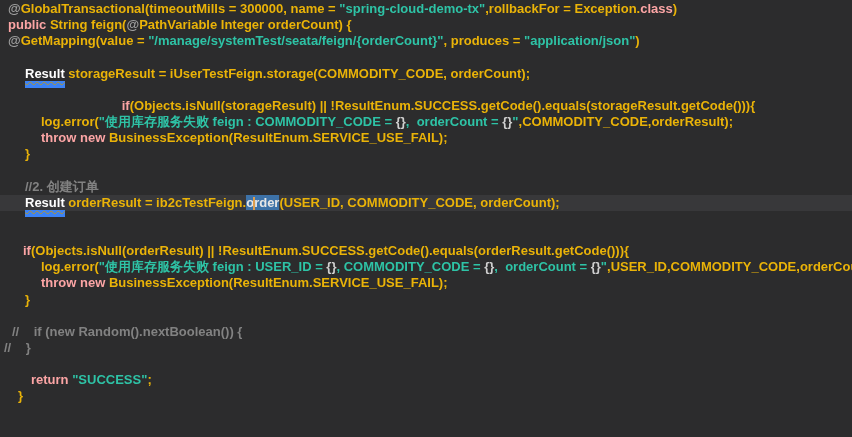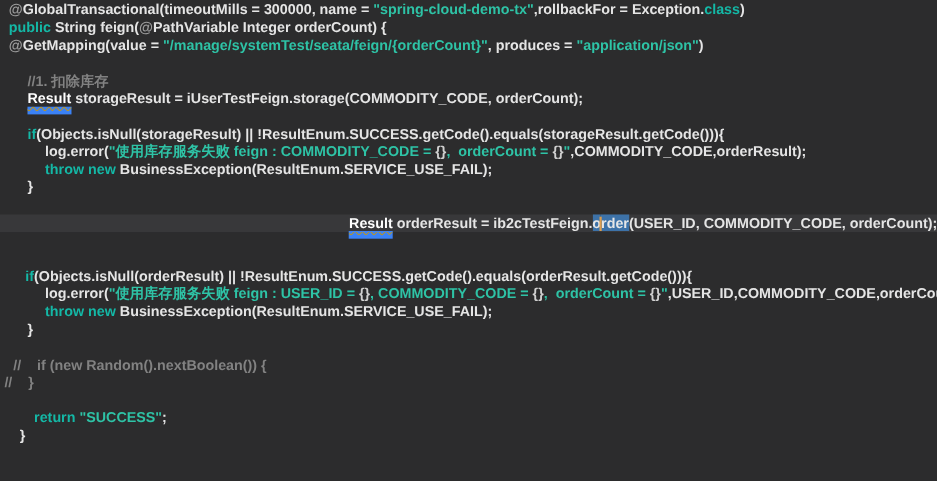--- a/index.html
+++ b/index.html
@@ -17,22 +17,22 @@
     color:#d8d8d8;
     -webkit-font-smoothing:antialiased;
   }
   .line{
     height:16.15px;
     line-height:16.15px;
     white-space:pre;
     box-sizing:border-box;
   }
   .line.hl{background:#38383a;}
-  .t-p{color:#e5e5e5;}
-  .t-k{color:#14b8a6;}
+  .t-p{color:#eab308;}
+  .t-k{color:#fca5a5;}
   .t-s{color:#2ec3a6;}
   .t-ph{color:#d0d0d0;}
   .t-c{color:#828282;}
   .t-at{color:#9e9e9e;}
   .t-r{
     color:#ffffff;
     border-bottom:7px solid #3b82f6;
     text-decoration:underline wavy #b5942b;
     text-decoration-thickness:1px;
     text-underline-offset:3px;
@@ -47,29 +47,29 @@
 </style>
 </head>
 <body>
 
 <div class="editor">
   <div>
       <div class="line" style="padding-left: 8px;"><span class="t-at">@</span><span class="t-p">GlobalTransactional(timeoutMills = 300000, name = </span><span class="t-s">"spring-cloud-demo-tx"</span><span class="t-p">,rollbackFor = Exception.</span><span class="t-k">class</span><span class="t-p">)</span></div>
       <div class="line" style="padding-left: 8px;"><span class="t-k">public</span><span class="t-p"> String feign(</span><span class="t-at">@</span><span class="t-p">PathVariable Integer orderCount) {</span></div>
       <div class="line" style="padding-left: 8px;"><span class="t-at">@</span><span class="t-p">GetMapping(value = </span><span class="t-s">"/manage/systemTest/seata/feign/{orderCount}"</span><span class="t-p">, produces = </span><span class="t-s">"application/json"</span><span class="t-p">)</span></div>
       <div class="line" style="padding-left: 0px;"></div>
-      <div class="line" style="padding-left: 25px;"><span class="t-c">//1. 扣除库存</span></div>
       <div class="line" style="padding-left: 25px;"><span class="t-r">Result</span><span class="t-p"> storageResult = iUserTestFeign.storage(COMMODITY_CODE, orderCount);</span></div>
       <div class="line" style="padding-left: 0px;"></div>
-      <div class="line" style="padding-left: 25px;"><span class="t-k">if</span><span class="t-p">(Objects.isNull(storageResult) || !ResultEnum.SUCCESS.getCode().equals(storageResult.getCode())){</span></div>
+      <div class="line" style="padding-left: 25px; text-align: center;"><span class="t-k">if</span><span class="t-p">(Objects.isNull(storageResult) || !ResultEnum.SUCCESS.getCode().equals(storageResult.getCode())){</span></div>
       <div class="line" style="padding-left: 41px;"><span class="t-p">log.error(</span><span class="t-s">"使用库存服务失败 feign : COMMODITY_CODE = </span><span class="t-ph">{}</span><span class="t-s">,  orderCount = </span><span class="t-ph">{}</span><span class="t-s">"</span><span class="t-p">,COMMODITY_CODE,orderResult);</span></div>
       <div class="line" style="padding-left: 41px;"><span class="t-k">throw</span><span class="t-p"> </span><span class="t-k">new</span><span class="t-p"> BusinessException(ResultEnum.SERVICE_USE_FAIL);</span></div>
       <div class="line" style="padding-left: 25px;"><span class="t-p">}</span></div>
       <div class="line" style="padding-left: 0px;"></div>
-      <div class="line hl" style="padding-left: 25px; text-align: right;"><span class="t-r">Result</span><span class="t-p"> orderResult = ib2cTestFeign.</span><span class="t-sel">o</span><span class="t-caret"></span><span class="t-sel">rder</span><span class="t-p">(USER_ID, COMMODITY_CODE, orderCount);</span></div>
+      <div class="line" style="padding-left: 25px;"><span class="t-c">//2. 创建订单</span></div>
+      <div class="line hl" style="padding-left: 25px;"><span class="t-r">Result</span><span class="t-p"> orderResult = ib2cTestFeign.</span><span class="t-sel">o</span><span class="t-caret"></span><span class="t-sel">rder</span><span class="t-p">(USER_ID, COMMODITY_CODE, orderCount);</span></div>
       <div class="line" style="padding-left: 0px;"></div>
       <div class="line" style="padding-left: 0px;"></div>
       <div class="line" style="padding-left: 23px;"><span class="t-k">if</span><span class="t-p">(Objects.isNull(orderResult) || !ResultEnum.SUCCESS.getCode().equals(orderResult.getCode())){</span></div>
       <div class="line" style="padding-left: 41px;"><span class="t-p">log.error(</span><span class="t-s">"使用库存服务失败 feign : USER_ID = </span><span class="t-ph">{}</span><span class="t-s">, COMMODITY_CODE = </span><span class="t-ph">{}</span><span class="t-s">,  orderCount = </span><span class="t-ph">{}</span><span class="t-s">"</span><span class="t-p">,USER_ID,COMMODITY_CODE,orderCount);</span></div>
       <div class="line" style="padding-left: 41px;"><span class="t-k">throw</span><span class="t-p"> </span><span class="t-k">new</span><span class="t-p"> BusinessException(ResultEnum.SERVICE_USE_FAIL);</span></div>
       <div class="line" style="padding-left: 25px;"><span class="t-p">}</span></div>
       <div class="line" style="padding-left: 0px;"></div>
       <div class="line" style="padding-left: 12px;"><span class="t-c">//    if (new Random().nextBoolean()) {</span></div>
       <div class="line" style="padding-left: 4px;"><span class="t-c">//    }</span></div>
       <div class="line" style="padding-left: 0px;"></div>

